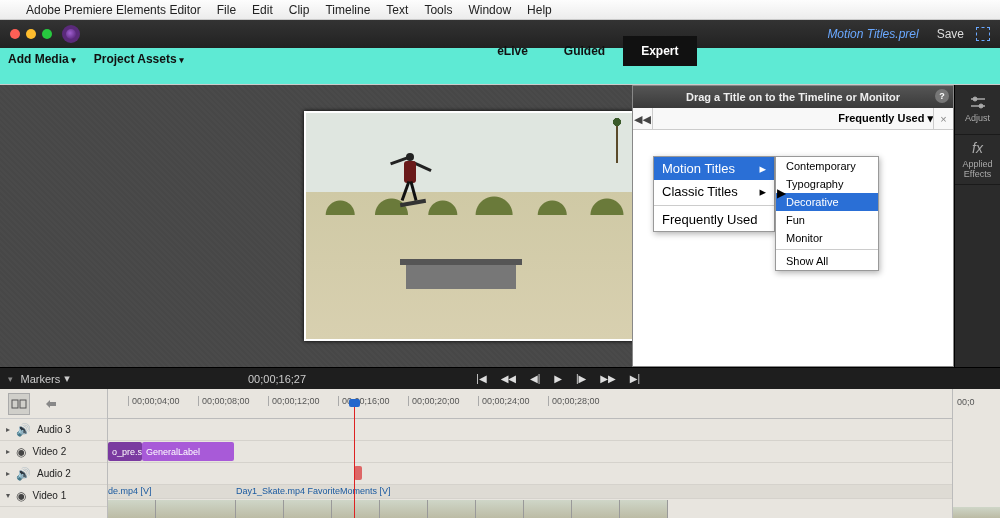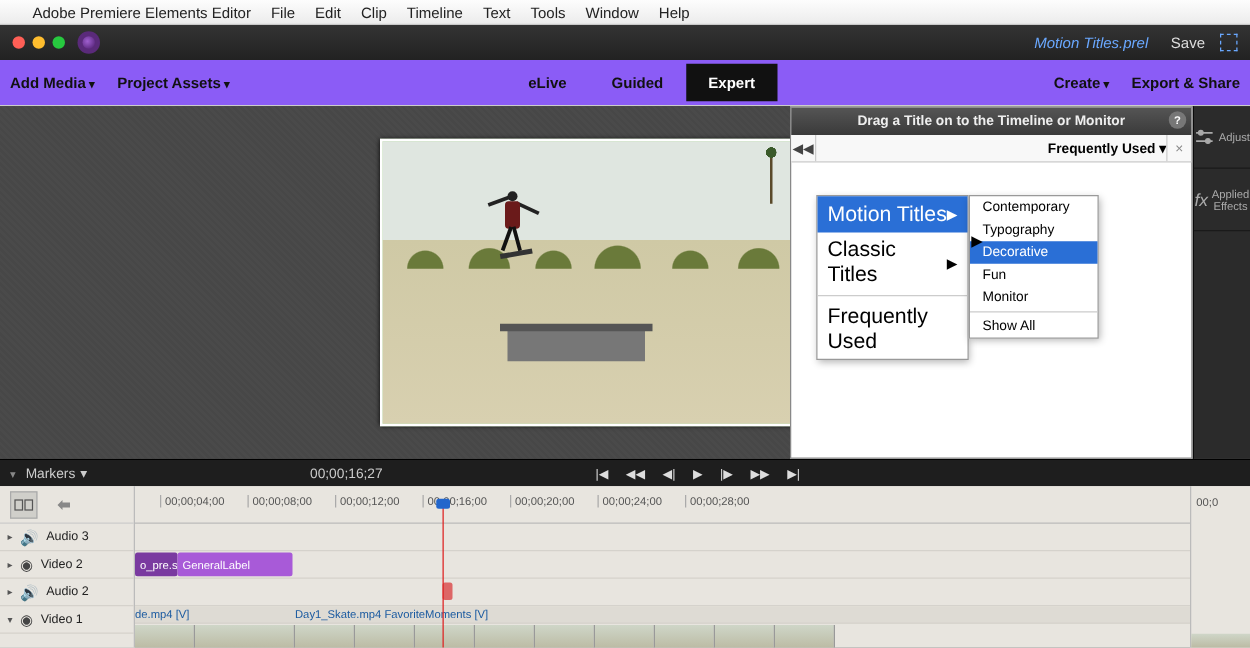--- a/index.html
+++ b/index.html
@@ -17,21 +17,21 @@
   .dot { width:10px; height:10px; border-radius:50%; }
   .dot.r{background:#ff5f56}.dot.y{background:#ffbd2e}.dot.g{background:#27c93f}
   .pr-logo { width:18px; height:18px; border-radius:50%; background:#5a2a7a; margin-right:10px; position:relative; }
   .pr-logo::after{content:"";position:absolute;inset:4px;border-radius:50%;background:radial-gradient(circle at 40% 40%,#a060d0,#4a1a6a);}
   .titlebar .spacer { flex:1; }
   .project-name { color:#6aa8ff; font-style:italic; }
   .save-btn { color:#ddd; margin-left:18px; }
   .fullscr { width:14px; height:14px; border:1px dashed #6aa8ff; margin-left:12px; }
 
   
-  .toolbar2 { height:32px; background:#8b5cf6; border-bottom:1px solid #ccc; display:flex; align-items:center; padding:18px 8px; font-size:12px; font-weight:600; color:#111; }
+  .toolbar2 { height:32px; background:#5eead4; border-bottom:1px solid #ccc; display:flex; align-items:flex-end; padding:18px 8px; font-size:12px; font-weight:600; color:#111; }
   .toolbar2 .left-group, .toolbar2 .right-group { display:flex; gap:18px; align-items:center; }
   .toolbar2 .center-tabs { flex:1; display:flex; justify-content:center; gap:0; }
   .toolbar2 .dd::after { content:" \25BE"; font-size:9px; }
   .center-tabs .tab { padding:8px 18px; cursor:pointer; }
   .center-tabs .tab.active { background:#111; color:#fff; }
 
   
   .main { display:flex; height:282px; background:#4b4b4b; position:relative; }
   .monitor-pane { flex:1; position:relative; background:repeating-linear-gradient(45deg,#4a4a4a 0 2px,#474747 2px 4px); display:flex; align-items:center; justify-content:center; }
   .monitor { width:346px; height:230px; background:#bda; border:2px solid #fff; box-shadow:0 0 4px #000; position:relative; overflow:hidden; }
@@ -51,39 +51,39 @@
       radial-gradient(circle at 25% 100%,#6a7a3a 16px,transparent 17px),
       radial-gradient(circle at 40% 100%,#6a7a3a 14px,transparent 15px),
       radial-gradient(circle at 55% 100%,#6a7a3a 18px,transparent 19px),
       radial-gradient(circle at 72% 100%,#6a7a3a 14px,transparent 15px),
       radial-gradient(circle at 88% 100%,#6a7a3a 16px,transparent 17px);}
   .palm{position:absolute;right:30px;top:10px;width:2px;height:40px;background:#5a4a2a;}
   .palm::before{content:"";position:absolute;top:-6px;left:-8px;width:18px;height:10px;background:radial-gradient(circle,#3a5a2a 40%,transparent 42%);}
 
   
   .right-sidebar { width:46px; background:#2b2b2b; border-left:1px solid #000; }
-  .rs-item { height:50px; display:flex; flex-direction:row; align-items:center; justify-content:center; gap:3px; color:#aaa; font-size:9px; border-bottom:1px solid #1a1a1a; }
+  .rs-item { height:50px; display:flex; flex-direction:column; align-items:center; justify-content:center; gap:3px; color:#aaa; font-size:9px; border-bottom:1px solid #1a1a1a; }
   .rs-item svg { stroke:#aaa; }
 
   
   .titles-panel { position:absolute; left:632px; top:0; width:322px; height:282px; background:#fff; border:1px solid #888; display:flex; flex-direction:column; }
   .titles-panel .hdr { height:22px; background:linear-gradient(#555,#3a3a3a); color:#eee; font-size:11px; font-weight:600; display:flex; align-items:center; justify-content:center; position:relative; }
   .titles-panel .hdr .close{position:absolute;right:4px;top:3px;width:14px;height:14px;border-radius:50%;background:#777;color:#fff;font-size:9px;line-height:14px;text-align:center;}
   .titles-panel .subhdr { height:22px; background:#f8f8f8; border-bottom:1px solid #ccc; display:flex; align-items:center; font-size:11px; position:relative; }
   .titles-panel .subhdr .back{width:20px;text-align:center;color:#444;border-right:1px solid #ccc;height:100%;line-height:22px;}
   .titles-panel .subhdr .lbl{flex:1;text-align:right;font-weight:600;}
   .titles-panel .subhdr .x{width:20px;text-align:center;color:#888;border-left:1px solid #ccc;height:100%;line-height:22px;}
   .titles-panel .body { flex:1; padding:6px 8px; position:relative; }
   .title-thumb { width:90px; }
   .title-thumb .img { width:90px; height:62px; background:linear-gradient(#dfe6e0 0%,#d8d0b0 60%,#999 60%,#888 100%); border:1px solid #aaa; position:relative; }
   .title-thumb .img::after{content:"";position:absolute;left:4px;bottom:6px;width:42px;height:10px;background:#fff;}
   .title-thumb .cap { font-size:9px; text-align:center; color:#333; margin-top:3px; }
 
   
-  .flyout1 { position:absolute; left:20px; top:26px; width:122px; background:#fff; border:1px solid #999; box-shadow:1px 2px 6px rgba(0,0,0,.3); font-size:17px; }
+  .flyout1 { position:absolute; left:20px; top:26px; width:122px; background:#fff; border:1px solid #999; box-shadow:1px 2px 6px rgba(0,0,0,.3); font-size:13px; }
   .flyout1 .row{padding:4px 8px;display:flex;justify-content:space-between;align-items:center;}
   .flyout1 .row.sel{background:#2a6fd6;color:#fff;}
   .flyout1 .sep{border-top:1px solid #ccc;margin:2px 0;}
   .flyout2 { position:absolute; left:142px; top:26px; width:104px; background:#fff; border:1px solid #999; box-shadow:1px 2px 6px rgba(0,0,0,.3); font-size:11px; }
   .flyout2 .row{padding:3px 10px;}
   .flyout2 .row.sel{background:#2a6fd6;color:#fff;}
   .flyout2 .sep{border-top:1px solid #ccc;margin:2px 0;}
   .cursor{position:absolute;left:144px;top:56px;font-size:12px;color:#000;}
 
   
@@ -156,24 +156,20 @@
 
   <div class="toolbar2">
     <div class="left-group">
       <span class="dd">Add Media</span>
       <span class="dd">Project Assets</span>
     </div>
     <div class="center-tabs">
       <div class="tab">eLive</div>
       <div class="tab">Guided</div>
       <div class="tab active">Expert</div>
-    </div>
-    <div class="right-group">
-      <span class="dd">Create</span>
-      <span>Export &amp; Share</span>
     </div>
   </div>
 
   <div class="main">
     <div class="monitor-pane">
       <div class="monitor">
         <div class="sky"></div>
         <div class="bushes"></div>
         <div class="palm"></div>
         <div class="bench"></div>

